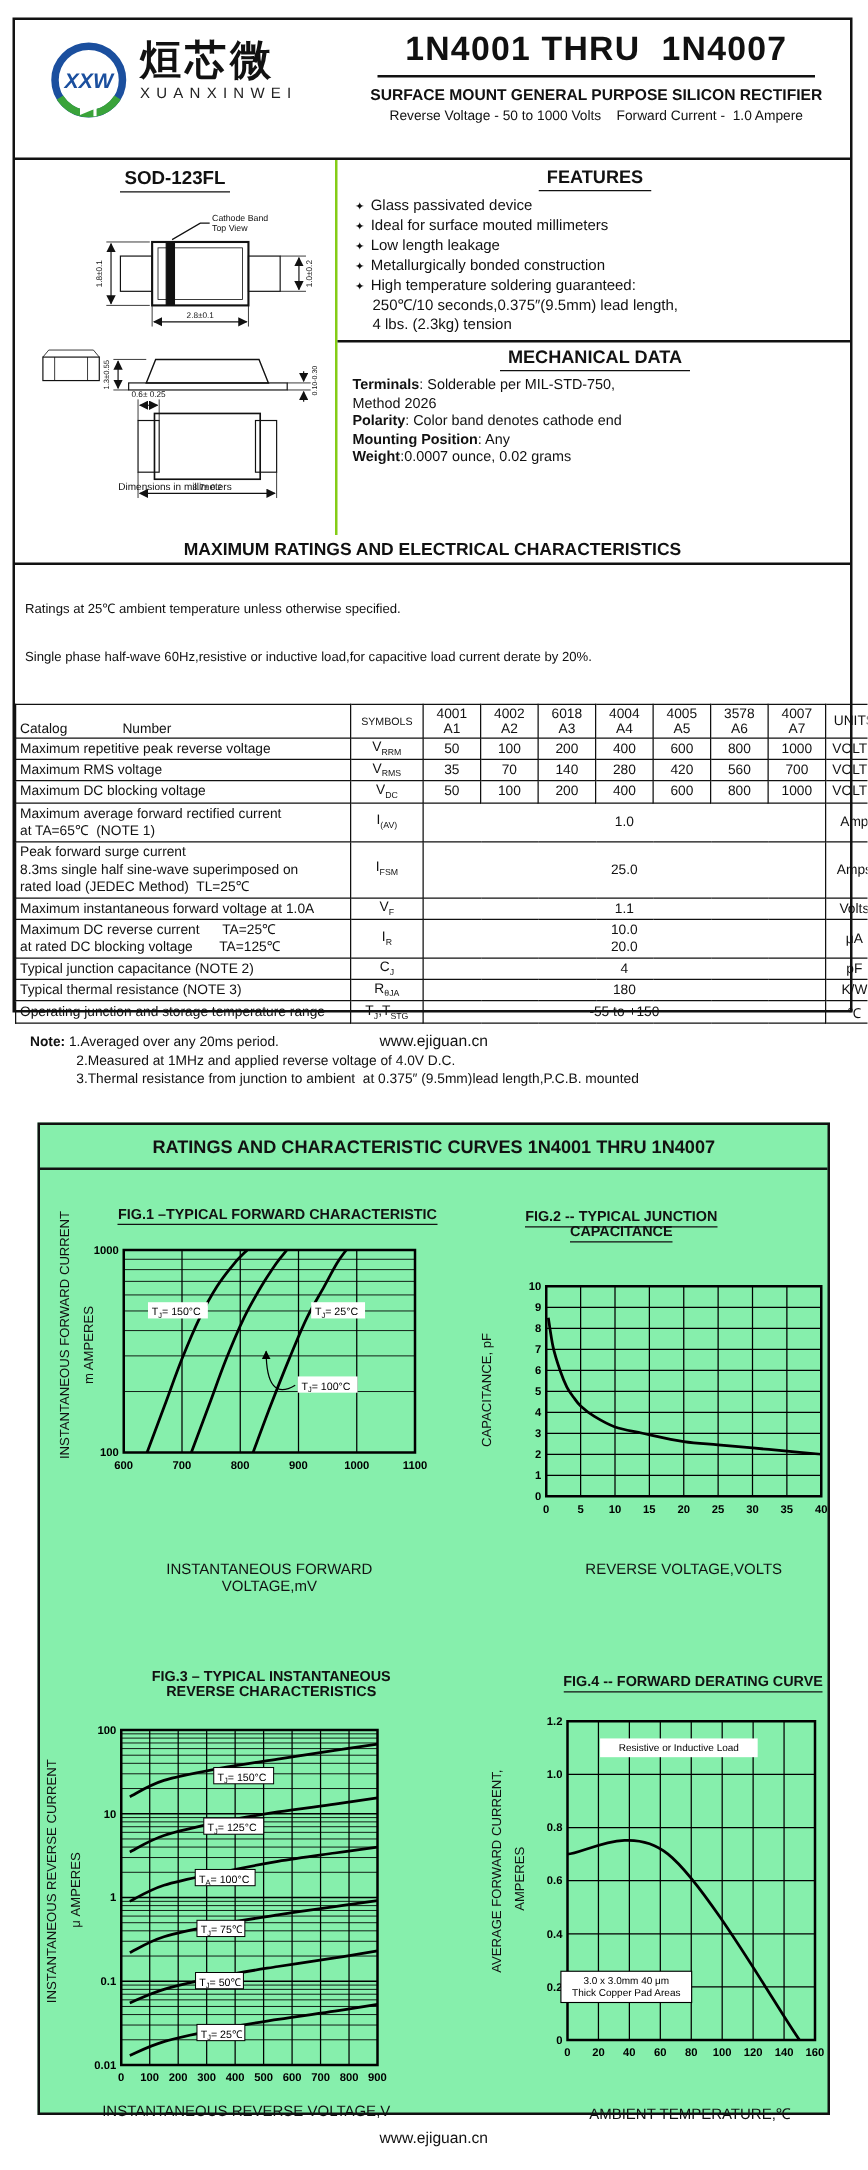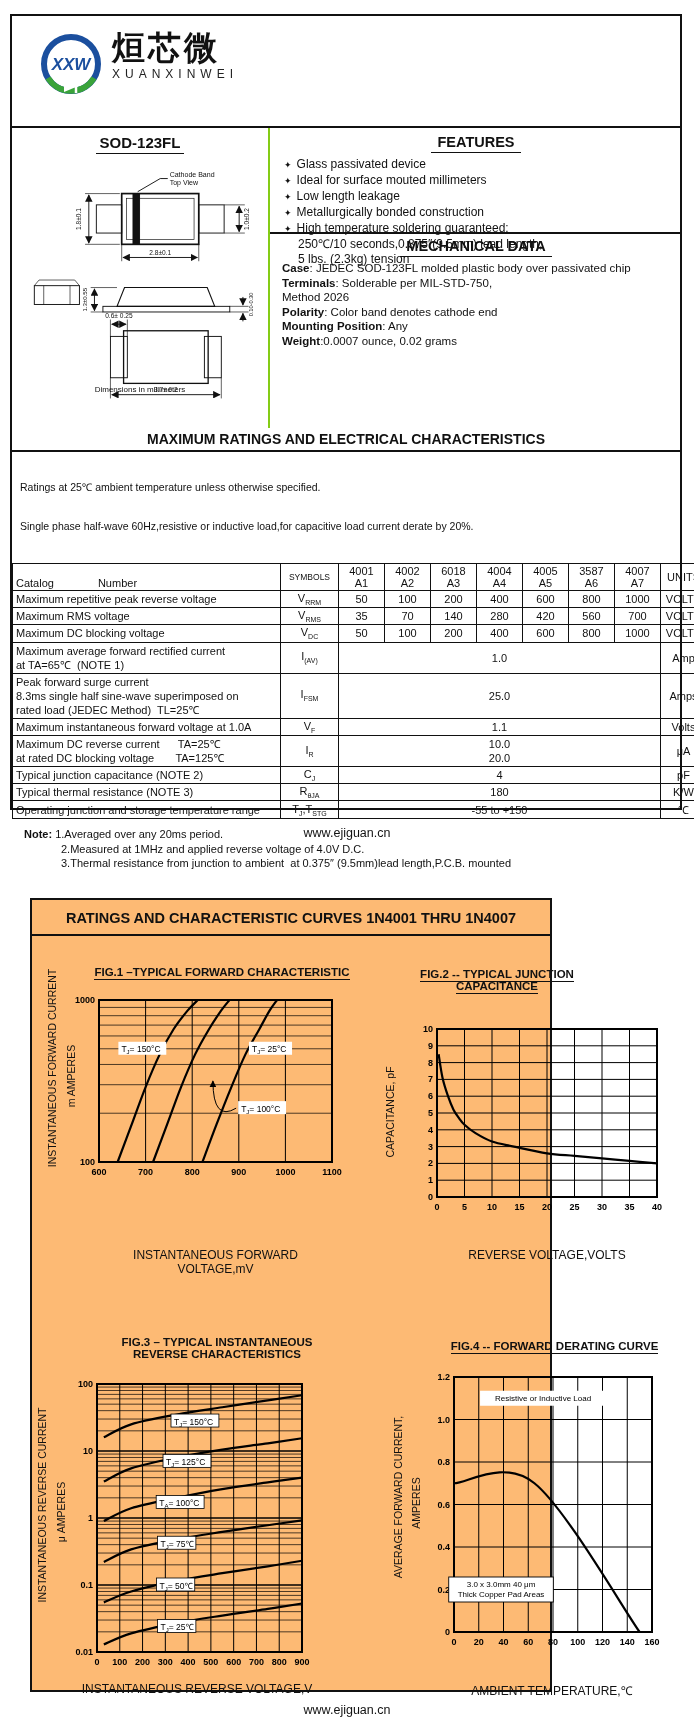--- a/index.html
+++ b/index.html
@@ -20,21 +20,21 @@
   .subtitle { margin-top:7px; font-weight:bold; font-size:12.5px; }
   .rline { margin-top:4px; font-size:11px; white-space:pre; }
 
   .p1-cols { display:flex; height:300px; }
   .col-left { width:258px; border-right:2px solid #84cc16; position:relative; }
   .pkg-title-wrap { text-align:center; margin-top:6px; }
   .pkg-title { display:inline-block; font-size:15px; font-weight:bold; border-bottom:1.5px solid #111; padding:0 4px 2px; }
   svg.pkg { display:block; margin:2px auto 0; }
   .pkg-caption { position:absolute; bottom:34px; width:100%; text-align:center; font-size:8px; }
   .col-right { flex:1; position:relative; font-size:12px; }
-  .features-box { height:106px; border-bottom:2px solid #111; padding:4px 12px 0 14px; }
+  .features-box { height:146px; border-bottom:2px solid #111; padding:4px 12px 0 14px; }
   .sec-title-wrap { text-align:center; margin:2px 0 4px; }
   .sec-title { display:inline-block; font-size:14.5px; font-weight:bold; border-bottom:1.5px solid #111; padding:0 6px 2px; }
   .feat-line { line-height:15px; white-space:pre-wrap; }
   .feat-line .bullet { font-size:9px; margin-right:5px; }
   .feat-line.cont { padding-left:14px; }
   .mech-box { padding:2px 10px 0 12px; }
   .mech-line { font-size:11.5px; line-height:14.5px; white-space:pre-wrap; }
   .mech-line b { font-weight:bold; }
 
   .bar-title { border-bottom:2px solid #111; text-align:center; font-weight:bold; font-size:14px; padding:3px 0; }
@@ -56,21 +56,21 @@
 
   .note-block { padding:8px 10px 0 12px; font-size:11px; line-height:14.5px; }
   .note-first b { font-weight:bold; }
   .note-line { margin-left:37px; white-space:pre-wrap; }
 
   .site-footer { position:absolute; width:100%; text-align:center; font-size:12.5px; color:#111; }
   #footer1 { top:826px; }
   #footer2 { top:1703px; }
 
   
-  #page2 { position:absolute; left:30px; top:898px; width:522px; height:794px; border:2px solid #111; background:#fdba74; }
+  #page2 { position:absolute; left:30px; top:898px; width:634px; height:794px; border:2px solid #111; background:#86efac; }
   #p2-title { position:absolute; top:0; left:0; right:0; height:36px; line-height:36px; border-bottom:2px solid #111;
               text-align:center; font-weight:bold; font-size:14.5px; }
   .fig-title { position:absolute; text-align:center; font-size:11.5px; font-weight:bold; }
   .fig-title .u { border-bottom:1.5px solid #111; padding-bottom:1px; }
   .fig-xlab { position:absolute; text-align:center; font-size:12px; }
   .vlab { position:absolute; white-space:nowrap; font-size:10.5px;
           transform:translate(-50%,-50%) rotate(-90deg); }
   .chart-svg { position:absolute; }
 </style>
 </head>
@@ -85,20 +85,25 @@
           <circle cx="35" cy="34" r="27" fill="#fff" stroke="#1b4f9e" stroke-width="6"></circle>
           <path d="M12 48 A27 27 0 0 0 58 48" fill="none" stroke="#3aa33a" stroke-width="6"></path>
           <text x="35" y="40" text-anchor="middle" font-size="17" font-weight="bold" font-style="italic" fill="#1b4f9e" font-family="Liberation Sans, sans-serif">XXW</text>
           <polygon points="28,52 40,57 28,62" fill="#fff"></polygon>
           <line x1="40" y1="51" x2="40" y2="63" stroke="#fff" stroke-width="2.5"></line>
         </svg>
         <div class="brand-col">
           <div class="brand-cn">烜芯微</div>
           <div class="brand-en">XUANXINWEI</div>
         </div>
+      </div>
+      <div class="title-block">
+        <div><span class="main-title">1N4001 THRU  1N4007</span></div>
+        <div class="subtitle">SURFACE MOUNT GENERAL PURPOSE SILICON RECTIFIER</div>
+        <div class="rline">Reverse Voltage - 50 to 1000 Volts    Forward Current -  1.0 Ampere</div>
       </div>
     </div>
 
     <div class="p1-cols">
       <div class="col-left">
         <div class="pkg-title-wrap"><span class="pkg-title">SOD-123FL</span></div>
         <svg class="pkg" width="235" height="249" viewBox="0 0 250 265">
           <defs>
             <marker id="arr" viewBox="0 0 10 10" refX="9" refY="5" markerWidth="8" markerHeight="8" orient="auto-start-reverse">
               <path d="M0 0 L10 5 L0 10 z" fill="#111"></path>
@@ -172,27 +177,26 @@
       <div class="col-right">
         <div class="features-box">
           <div class="sec-title-wrap"><span class="sec-title">FEATURES</span></div>
           <div id="features-list">
               <div class="feat-line"><span class="bullet">✦</span><span>Glass passivated device</span></div>
               <div class="feat-line"><span class="bullet">✦</span><span>Ideal for surface mouted millimeters</span></div>
               <div class="feat-line"><span class="bullet">✦</span><span>Low length leakage</span></div>
               <div class="feat-line"><span class="bullet">✦</span><span>Metallurgically bonded construction</span></div>
               <div class="feat-line"><span class="bullet">✦</span><span>High temperature soldering guaranteed:</span></div>
               <div class="feat-line cont"><span>250℃/10 seconds,0.375″(9.5mm) lead length,</span></div>
-              <div class="feat-line cont"><span>5 lbs. (2.3kg) tension</span></div>
+              <div class="feat-line cont"><span>4 lbs. (2.3kg) tension</span></div>
             </div>
         </div>
         <div class="mech-box">
           <div class="sec-title-wrap"><span class="sec-title">MECHANICAL DATA</span></div>
           <div id="mech-lines">
-              <div class="mech-line"><b>Case</b><span>: JEDEC SOD-123FL molded plastic body over passivated chip</span></div>
               <div class="mech-line"><b>Terminals</b><span>: Solderable per MIL-STD-750,</span></div>
               <div class="mech-line"><span>Method 2026</span></div>
               <div class="mech-line"><b>Polarity</b><span>: Color band denotes cathode end</span></div>
               <div class="mech-line"><b>Mounting Position</b><span>: Any</span></div>
               <div class="mech-line"><b>Weight</b><span>:0.0007 ounce, 0.02 grams</span></div>
             </div>
         </div>
       </div>
     </div>
 
@@ -233,21 +237,21 @@
             </th>
             <th class="part-h">
               <div>4004</div>
               <div>A4</div>
             </th>
             <th class="part-h">
               <div>4005</div>
               <div>A5</div>
             </th>
             <th class="part-h">
-              <div>3587</div>
+              <div>3578</div>
               <div>A6</div>
             </th>
             <th class="part-h">
               <div>4007</div>
               <div>A7</div>
             </th>
             <th class="units-h">UNITS</th>
           </tr>
         </thead>
       <tbody id="rt-body">

